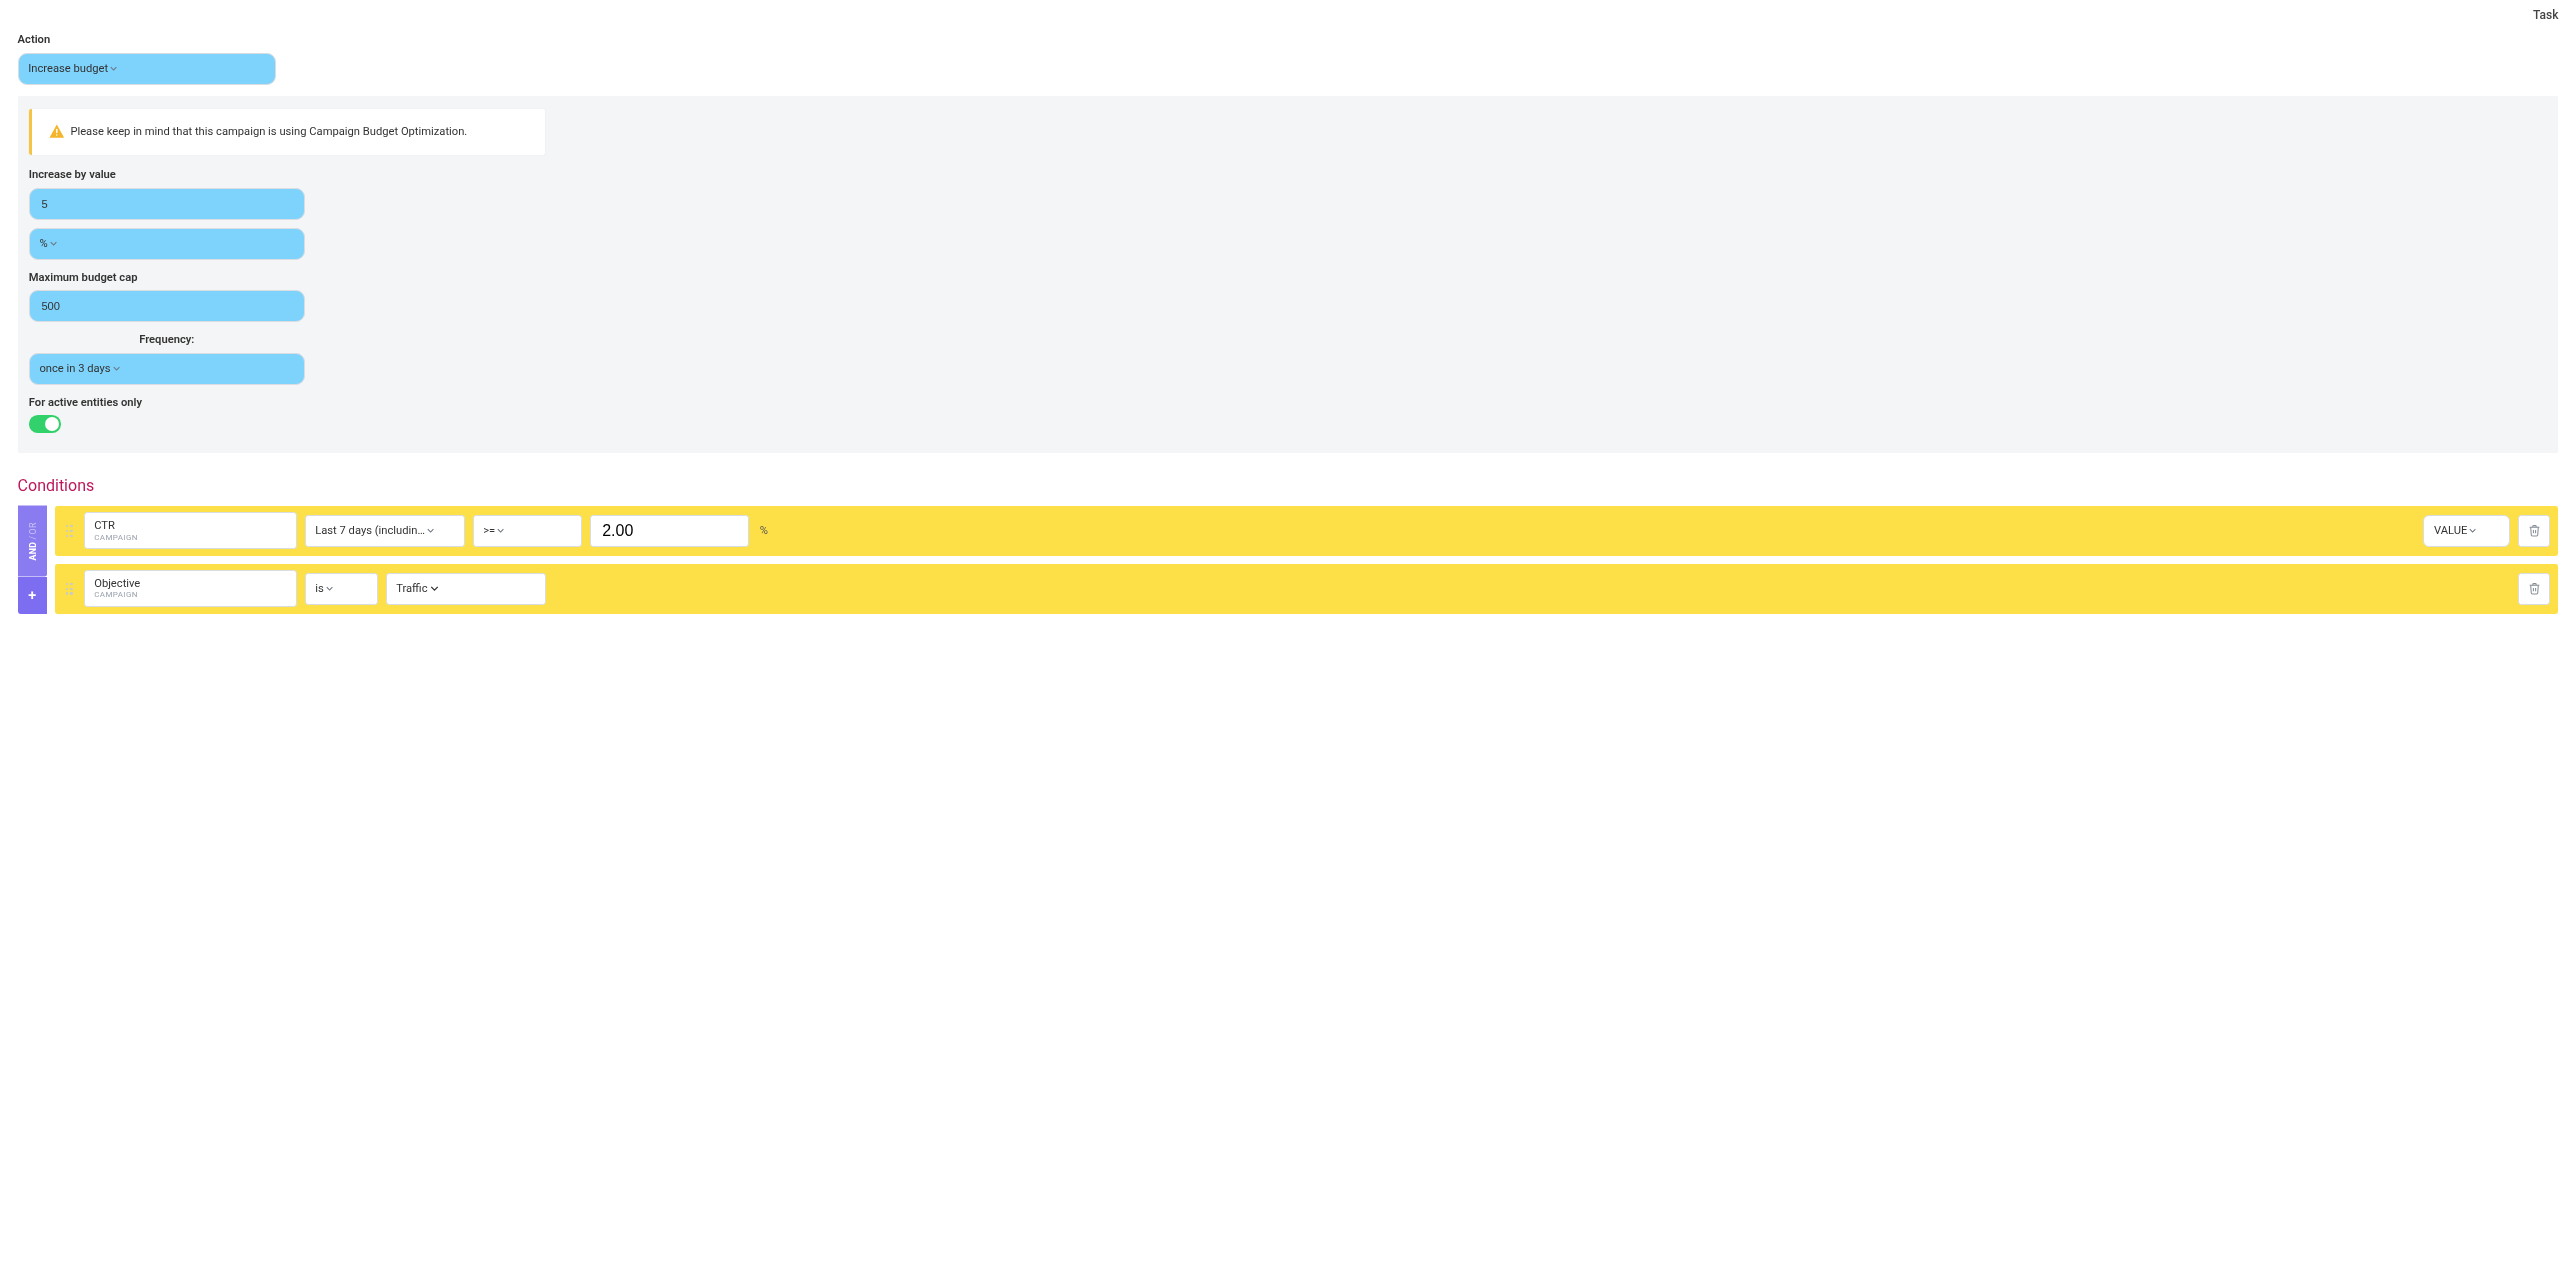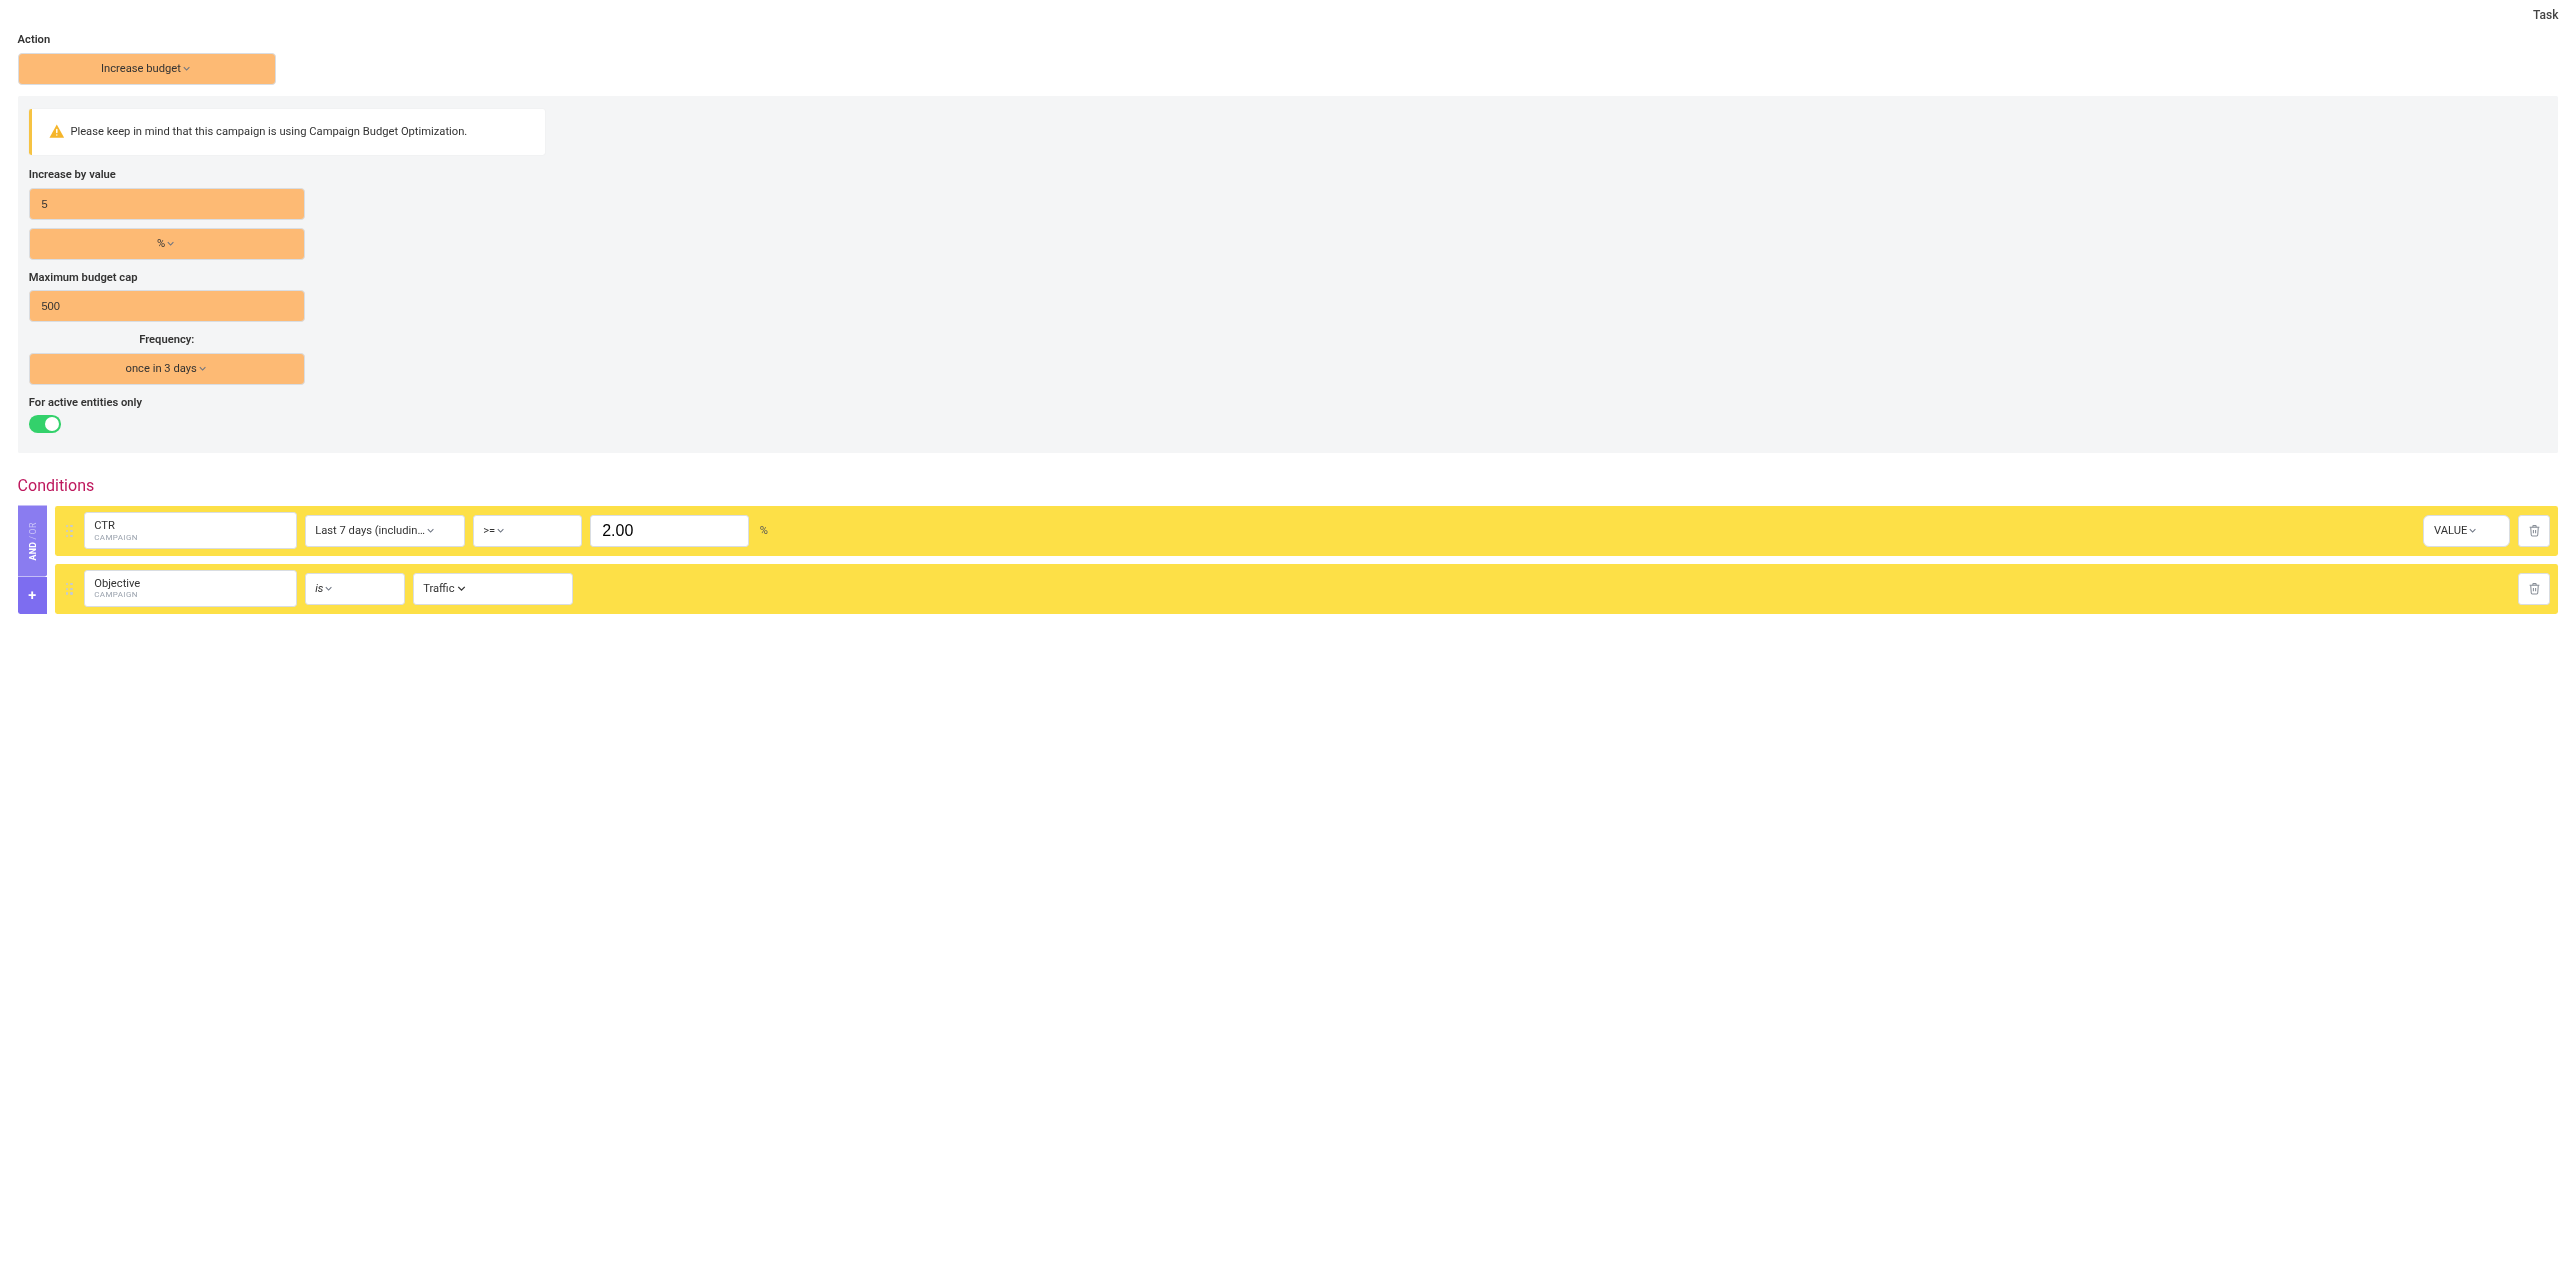--- a/index.html
+++ b/index.html
@@ -2,22 +2,22 @@
 <html><head>
 <meta charset="utf-8">
 <style>
   * { box-sizing: border-box; }
   html, body { margin: 0; padding: 0; font-family: -apple-system, BlinkMacSystemFont, "Segoe UI", Roboto, Arial, sans-serif; color: #333; font-size: 11.2px; background:#fff; }
   .page { padding: 8px 17.6px 32px 17.6px; }
   .task-title { font-size: 12px; color:#444; margin: 0 0 11.2px 0; font-weight:500;text-align:right; }
   .label { font-weight: 600; font-size: 11.2px; color:#333; margin-bottom:6.4px; }
   .section-gap { margin-bottom:11.2px; }
   .select-like, .input-like {
-    display:flex; align-items:center; justify-content:center;
-    border:0.8px solid #d9dde2; border-radius:4px; background:#fdba74;
+    display:flex; align-items:center; justify-content:flex-start;
+    border:0.8px solid #d9dde2; border-radius:9px; background:#7dd3fc;
     height:32px; padding:0 9.6px; font-size:11.2px; color:#333;
   }
   .input-like input { border:none; outline:none; width:100%; font-size:11.2px; color:#333; background:transparent; }
   .select-like.small-w { width:258px; }
   .surface {
     background:#f4f5f6; border-radius:1.6px; padding:13px 11.2px 17.6px 11.2px;
   }
   .alert {
     display:flex; align-items:center; gap:5px;
     background:#fff; border-left:3.2px solid #f6c343; border-radius:2.4px;
@@ -66,21 +66,21 @@
     height:37px; padding:4.8px 9.6px; display:flex; flex-direction:column; justify-content:center;
   }
   .metric-box .m-name { font-size:11.2px; color:#333; line-height:1.1; }
   .metric-box .m-sub  { font-size:8px; color:#9aa2ad; letter-spacing:0.4px; }
   .sel { display:flex; align-items:center; justify-content:flex-start; border:0.8px solid #d9dde2; background:#fff; border-radius:3.2px; padding:0 9.6px; height:32px; font-size:11.2px; color:#333; }
   .sel input { border:none; outline:none; font-size:16px; width:100%; background:transparent;}
   .sel.w-range { width:160px; }
   .sel.w-op    { width:109px; }
   .sel.w-val   { width:159px; }
   .sel.w-type  { width:87px;border-radius:6px; }
-  .sel.w-is    { width:100px;font-style:italic; }
+  .sel.w-is    { width:73px; }
   .sel.w-obj   { width:160px; }
 
   .unit { color:#555; font-size:11.2px; padding:0 3.2px; }
 
   .spacer-flex { flex:1; }
 
   .trash {
     width:32px; height:32px; border:0.8px solid #d9dde2; background:#fff; border-radius:3.2px;
     display:flex; align-items:center; justify-content:center; cursor:pointer;
   }

